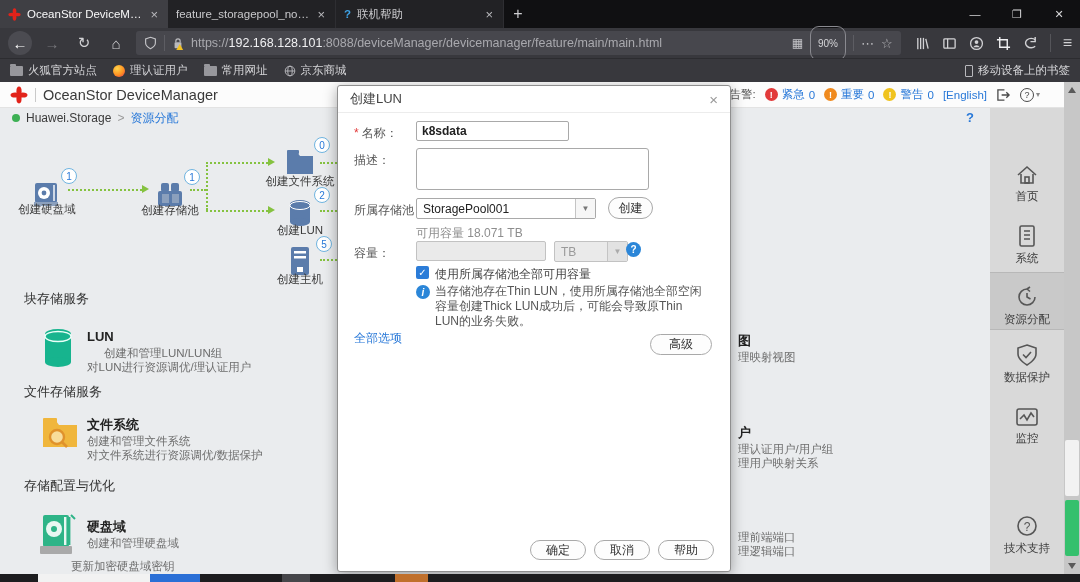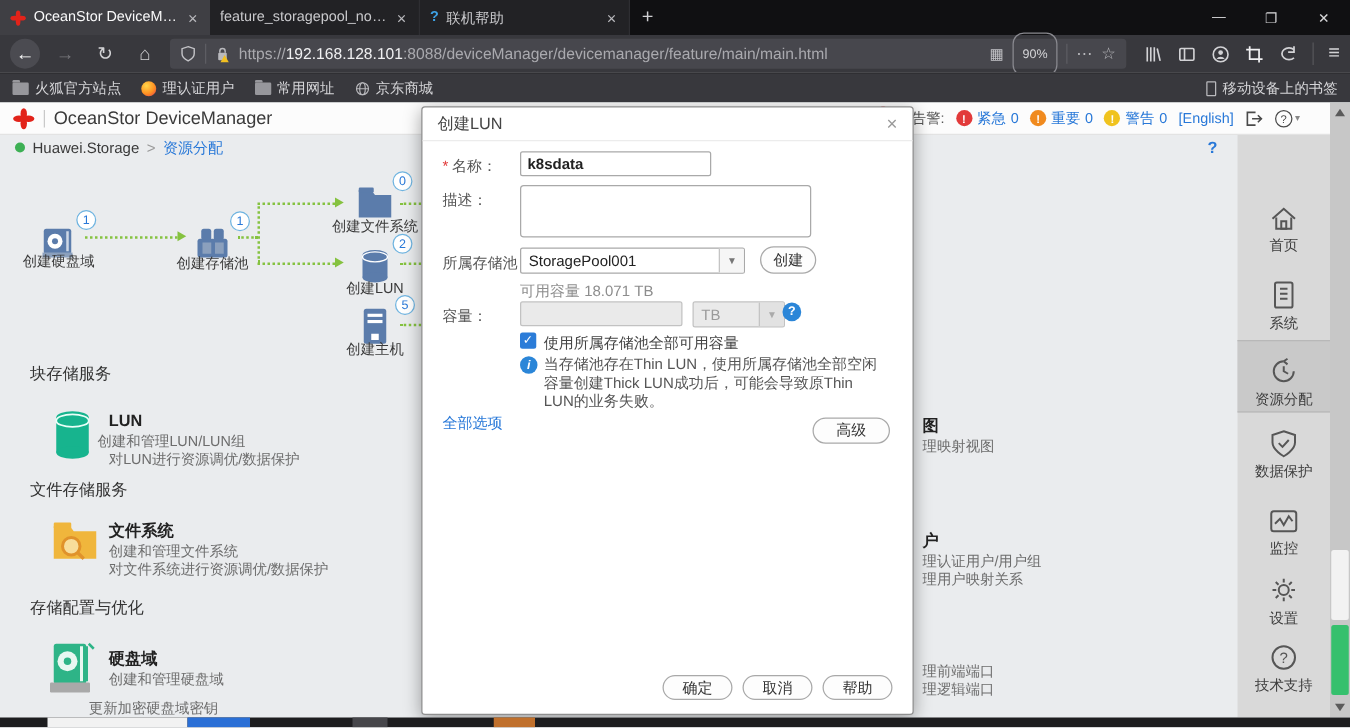--- a/index.html
+++ b/index.html
@@ -361,22 +361,22 @@
     <div class="secTitle" style="left:24px;top:208px;">块存储服务</div>
     <div style="position:absolute;left:40px;top:245px;">
       <svg width="36" height="42" viewBox="0 0 36 42">
           <ellipse cx="18" cy="7" rx="13" ry="5" fill="#17b48e"></ellipse>
           <rect x="5" y="7" width="26" height="28" fill="#17b48e"></rect>
           <ellipse cx="18" cy="35" rx="13" ry="5" fill="#17b48e"></ellipse>
           <ellipse cx="18" cy="9.5" rx="13" ry="5" fill="none" stroke="#eafff8" stroke-width="1.4"></ellipse>
         </svg>
     </div>
     <div class="cardTitle" style="left:87px;top:247px;">LUN</div>
-    <div class="cardLine" style="left:78px;top:264px;">创建和管理LUN/LUN组</div>
-    <div class="cardLine" style="left:87px;top:278px;">对LUN进行资源调优/数据保护</div>
+    <div class="cardLine" style="left:104px;top:264px;">创建和管理LUN/LUN组</div>
+    <div class="cardLine" style="left:87px;top:278px;">对LUN进行资源调优/理认证用户</div>
 
     <div class="secTitle" style="left:24px;top:301px;">文件存储服务</div>
     <div style="position:absolute;left:40px;top:331px;">
       <svg width="40" height="38" viewBox="0 0 40 38">
           <path d="M3 8 h13 l3 4 h18 v22 H3 Z" fill="#f0b63c"></path>
           <rect x="3" y="5" width="14" height="5" rx="1" fill="#f0b63c"></rect>
           <circle cx="17" cy="24" r="7" fill="#f8dd9a" stroke="#e0922b" stroke-width="2.4"></circle>
           <path d="M22 29 L27 34" stroke="#e0922b" stroke-width="2.6"></path>
         </svg>
     </div>
@@ -449,29 +449,20 @@
       </div>
       <div class="side-item" style="top:298px;">
         <svg width="24" height="22" viewBox="0 0 24 22">
             <g fill="none" stroke="#565656" stroke-width="1.6">
               <rect x="2" y="3" width="20" height="16" rx="2"></rect>
               <path d="M5 13 L9 9 L12 14 L16 7 L19 11"></path>
             </g>
           </svg>
         <span>监控</span>
       </div>
-      <div class="side-item" style="top:352px;">
-        <svg width="24" height="24" viewBox="0 0 24 24">
-            <g fill="none" stroke="#565656" stroke-width="1.6">
-              <circle cx="12" cy="12" r="4"></circle>
-              <path d="M12 3 V6 M12 18 V21 M3 12 H6 M18 12 H21 M5.6 5.6 L7.8 7.8 M16.2 16.2 L18.4 18.4 M18.4 5.6 L16.2 7.8 M7.8 16.2 L5.6 18.4"></path>
-            </g>
-          </svg>
-        <span>设置</span>
-      </div>
       <div class="side-item" style="top:406px;">
         <svg width="24" height="24" viewBox="0 0 24 24">
             <circle cx="12" cy="12" r="9" fill="none" stroke="#565656" stroke-width="1.6"></circle>
             <text x="12" y="16.5" text-anchor="middle" font-size="12" fill="#565656" font-family="Liberation Sans, sans-serif">?</text>
           </svg>
         <span>技术支持</span>
       </div>
     </div>
 
     <div class="vscroll">

